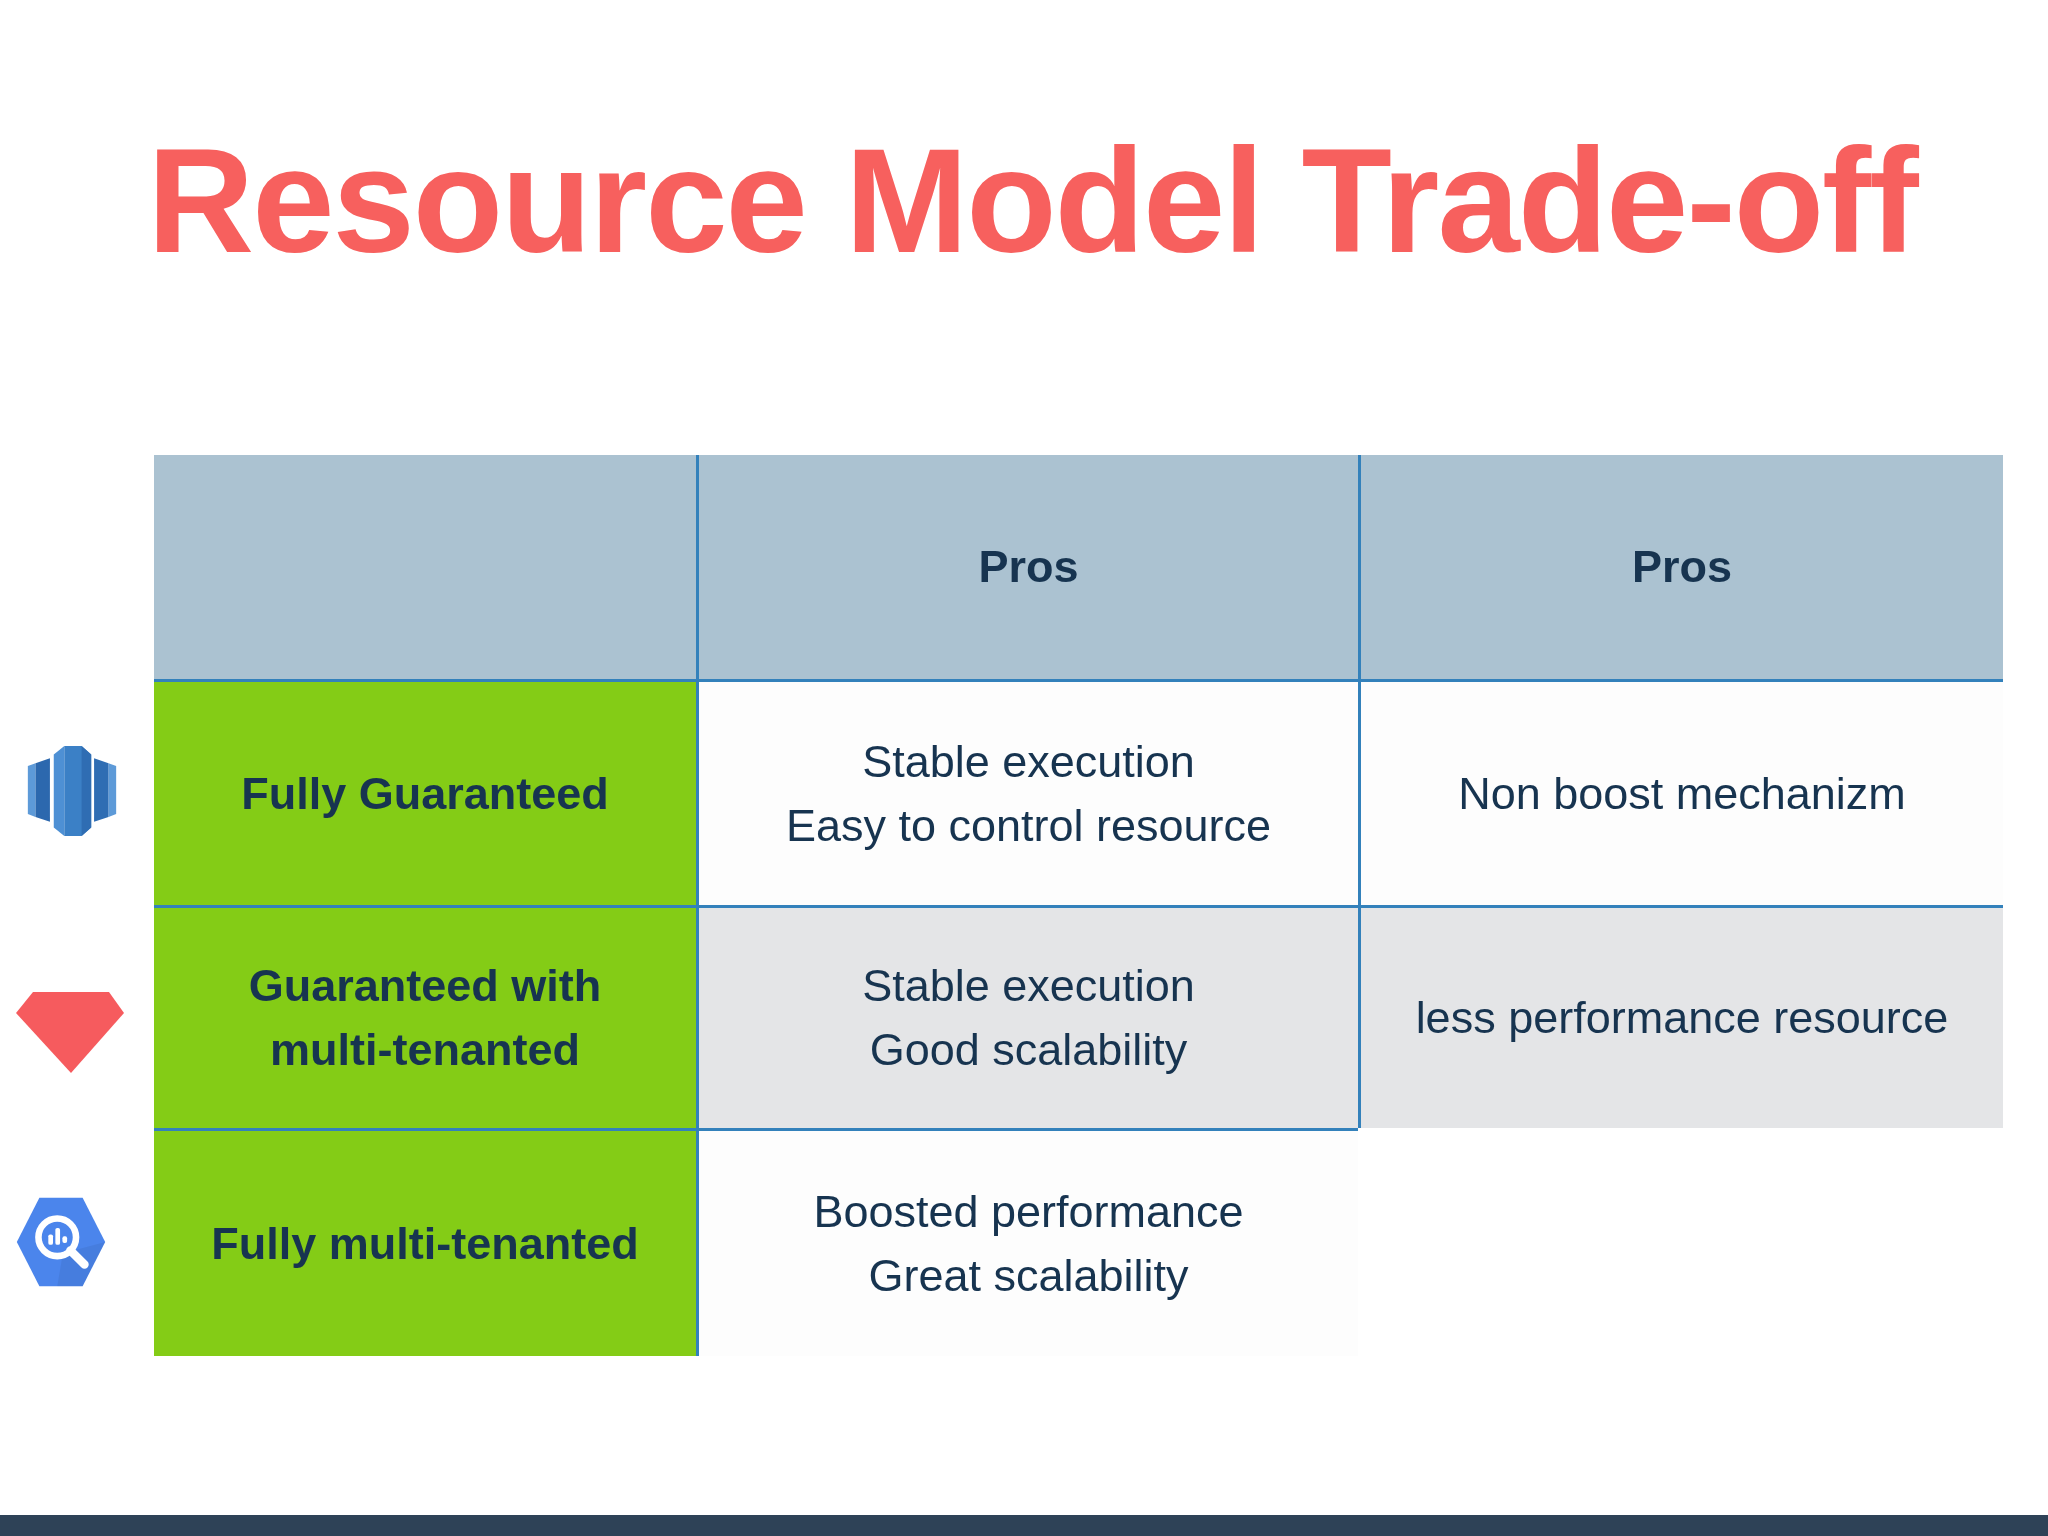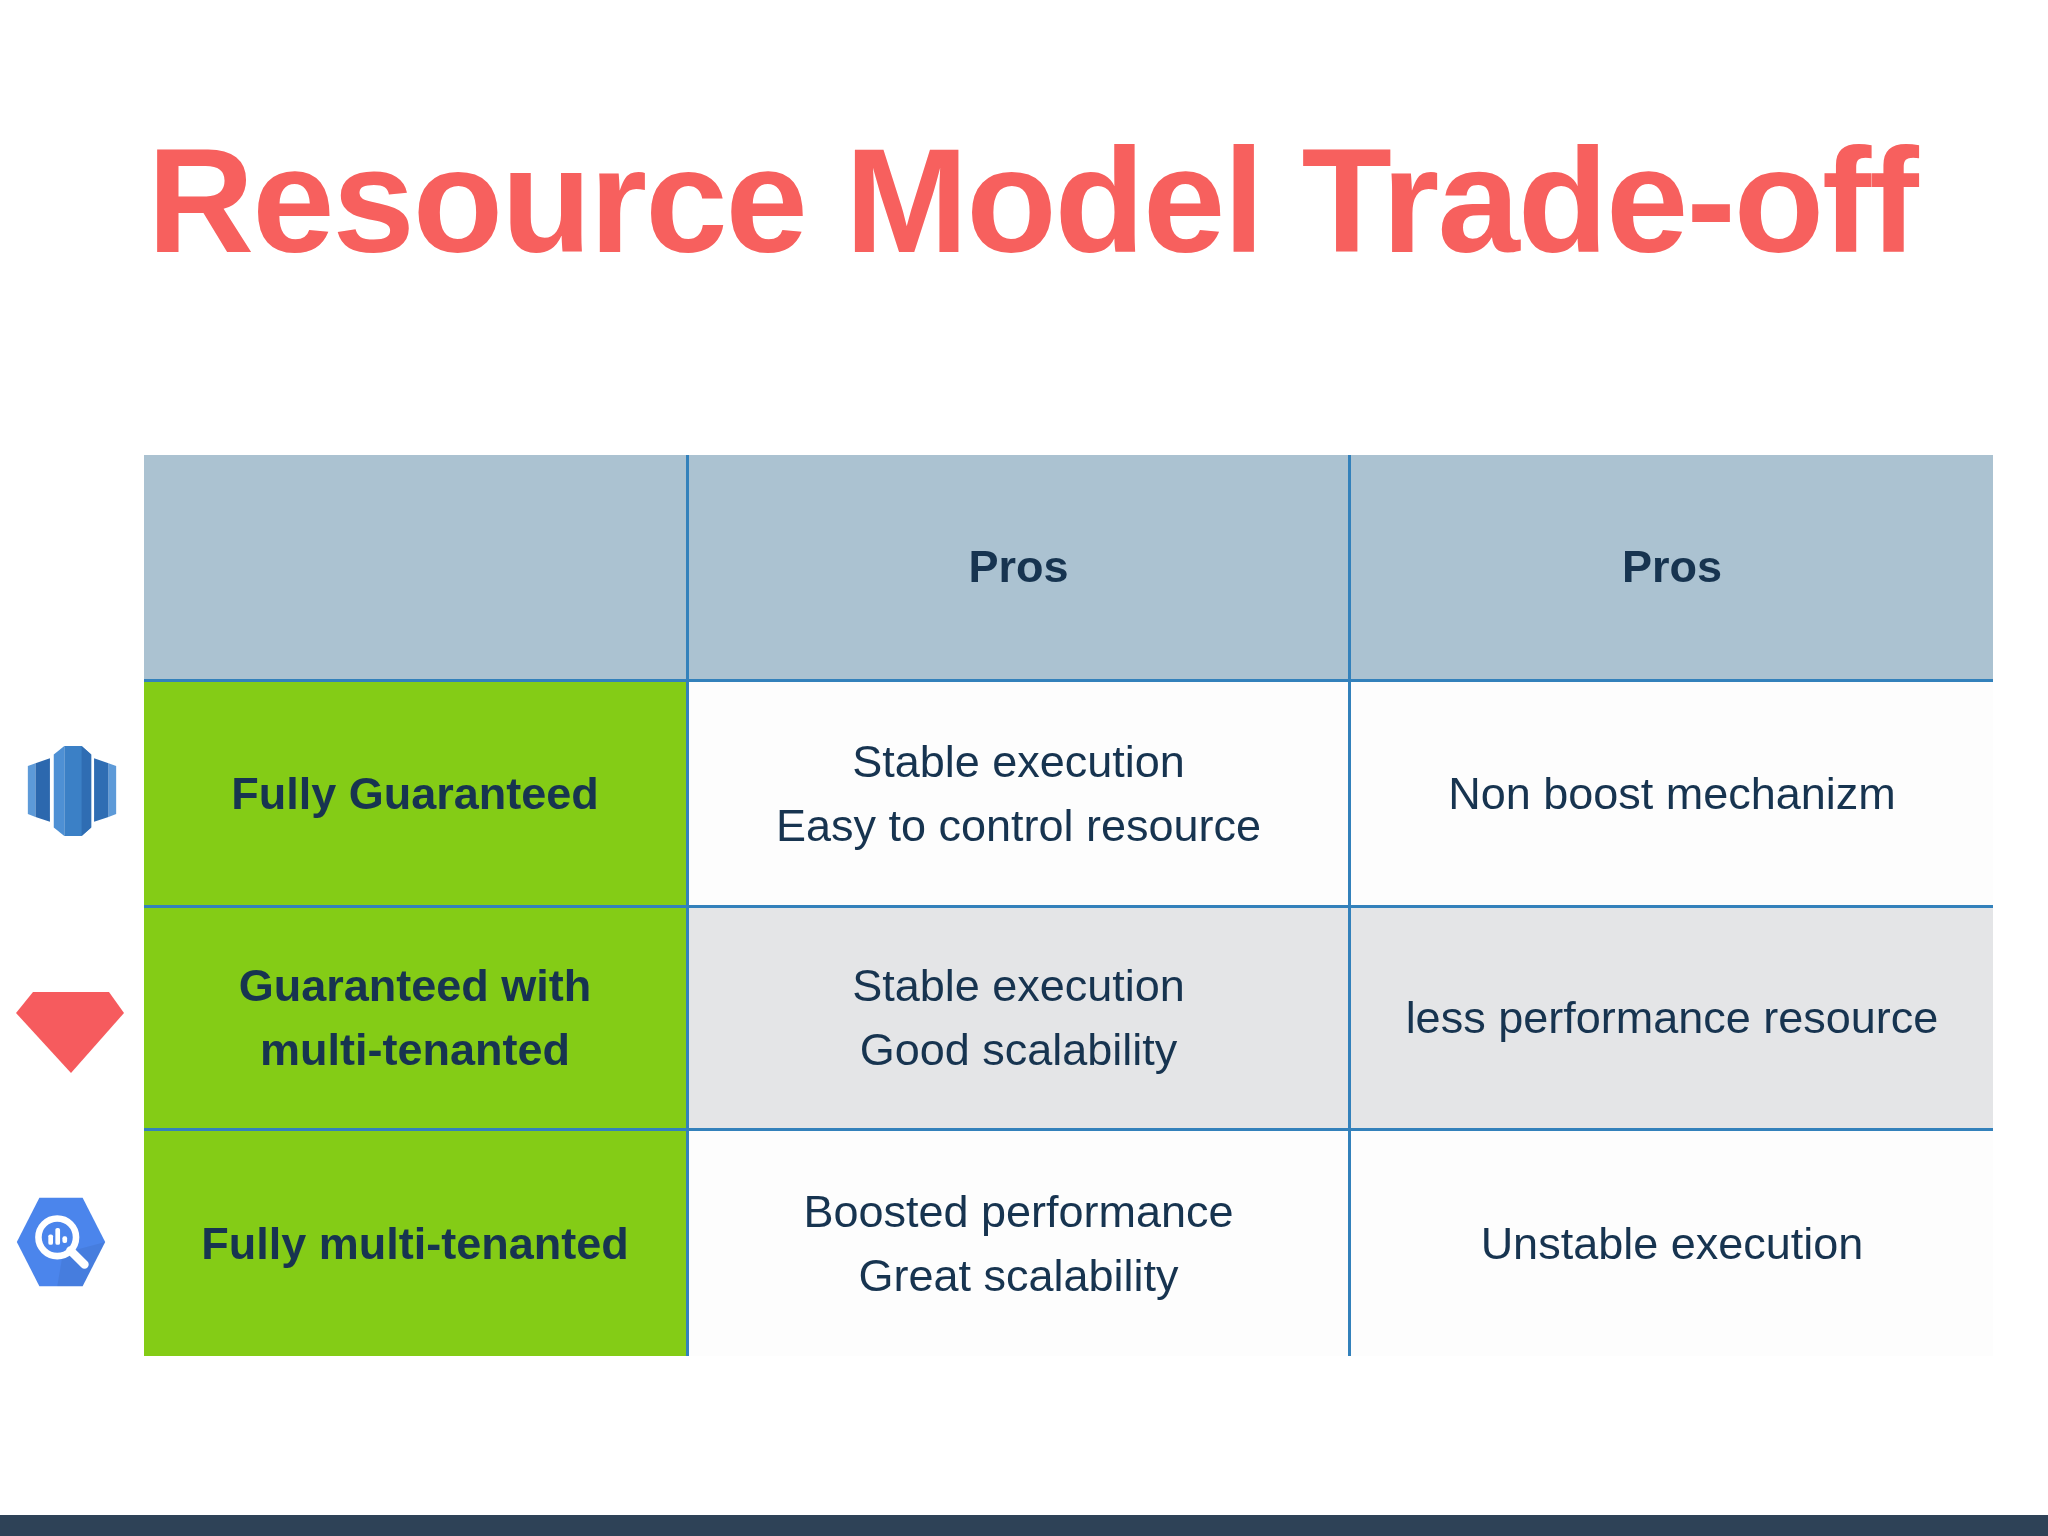--- a/index.html
+++ b/index.html
@@ -16,21 +16,21 @@
     left:0;top:108px;width:2048px;
     margin:8px;
     text-align:center;
     font-size:148px;
     font-weight:bold;
     letter-spacing:-2px;
     color:#f7605e;
   }
   .table{
     position:absolute;
-    left:108px;top:455px;
+    left:118px;top:455px;
     width:1849px;height:901px;
     display:grid;
     grid-template-columns:542px 662px 645px;
     grid-template-rows:224px 226px 223px 228px;
     padding-left:36px;
   }
   .cell{
     display:flex;
     align-items:center;
     justify-content:center;
@@ -74,21 +74,20 @@
 
     <div class="cell label bt">Guaranteed with
 multi-tenanted</div>
     <div class="cell gray bl bt">Stable execution
 Good scalability</div>
     <div class="cell gray bl bt">less performance resource</div>
 
     <div class="cell label bt">Fully multi-tenanted</div>
     <div class="cell white bl bt">Boosted performance
 Great scalability</div>
-    <div class="cell white bl bt">Unstable execution</div>
   </div>
 
   <span class="icon" style="left:24px;top:737px;">
     <svg width="96" height="108" viewBox="0 0 100 110" xmlns="http://www.w3.org/2000/svg">
 
       <polygon points="4,29 12,26 12,82 4,79" fill="#5d9ad8"></polygon>
       <polygon points="12,26 27,21 27,87 12,82" fill="#2c68ae"></polygon>
 
       <polygon points="96,29 88,26 88,82 96,79" fill="#5d9ad8"></polygon>
       <polygon points="88,26 73,21 73,87 88,82" fill="#2f6db3"></polygon>

